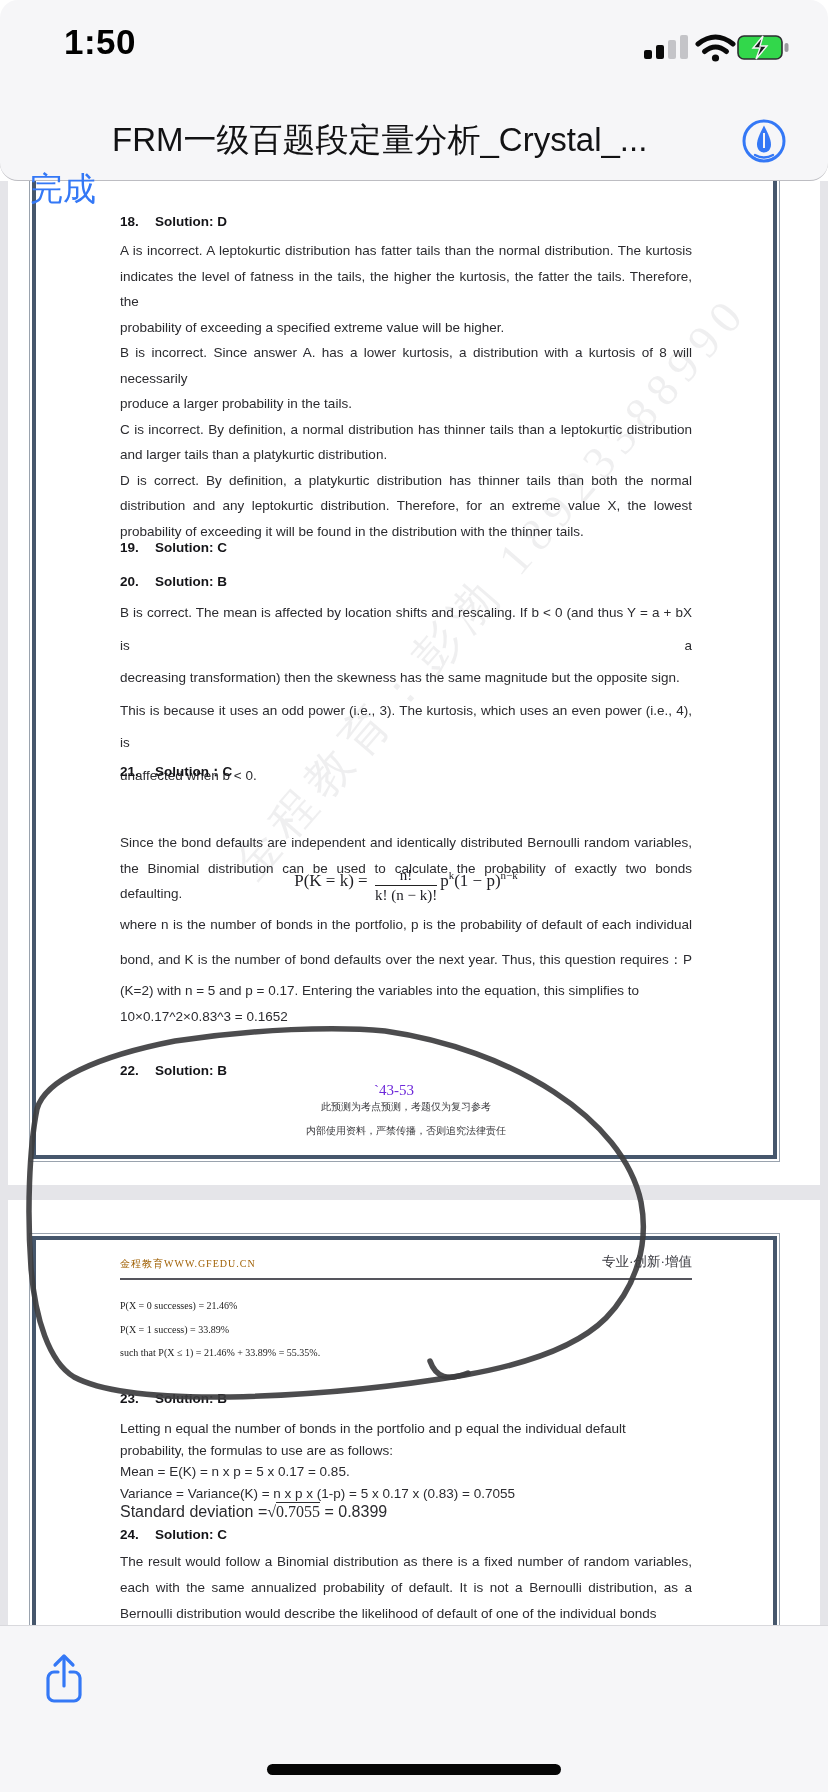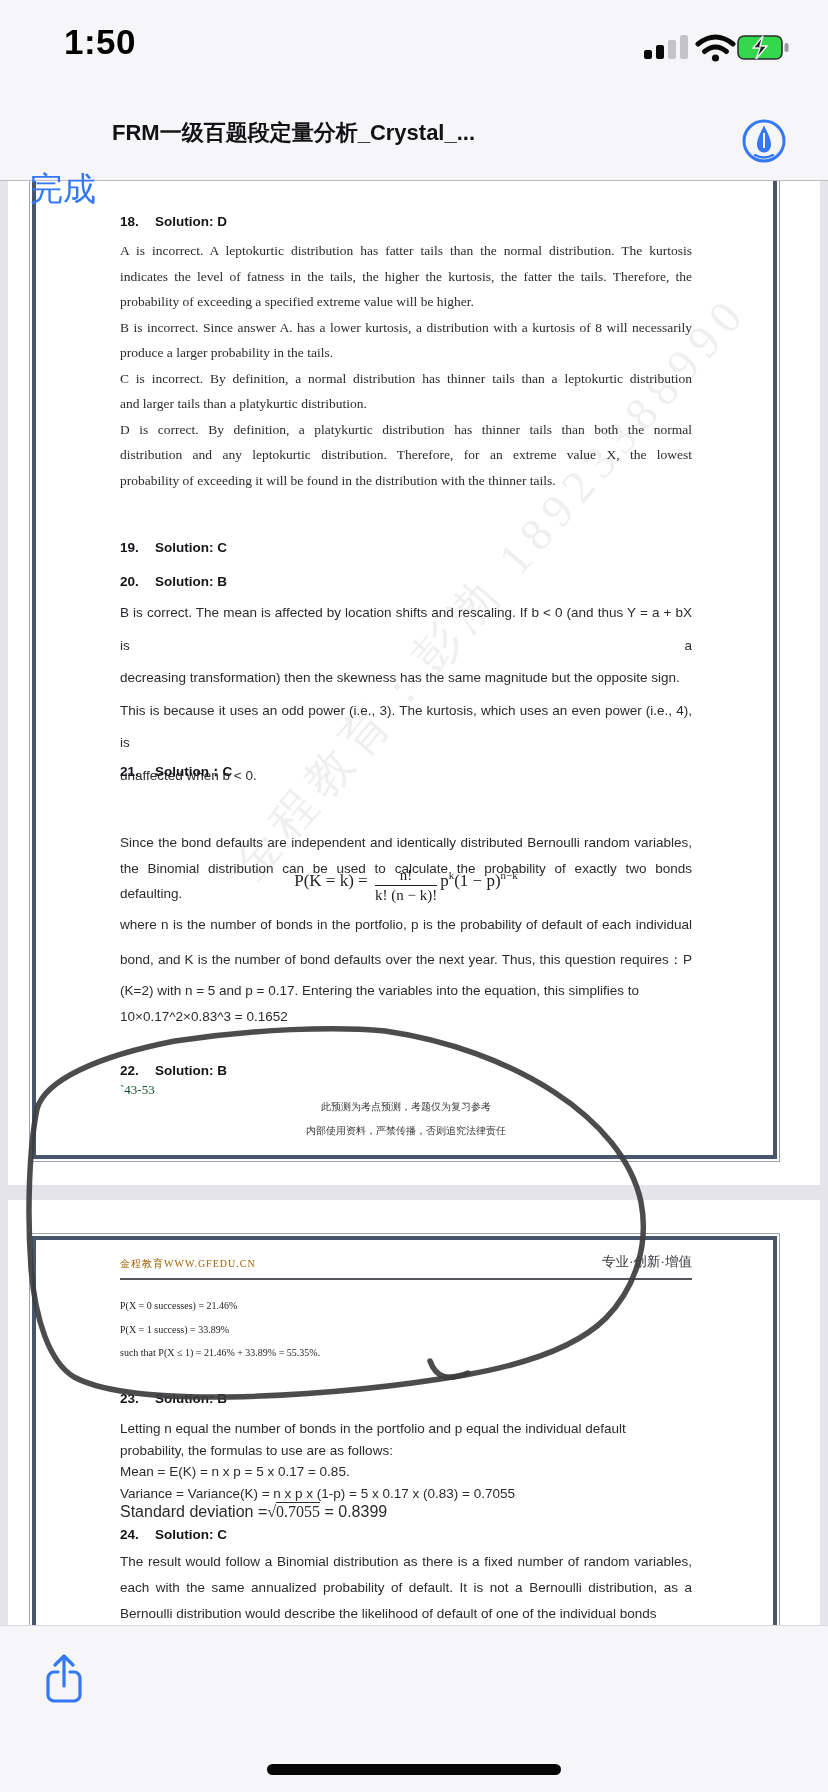--- a/index.html
+++ b/index.html
@@ -2,58 +2,58 @@
 <html><head>
 <meta charset="utf-8">
 <style>
   html,body{margin:0;padding:0;}
   body{width:828px;height:1792px;position:relative;background:#fff;
        font-family:"Liberation Sans",sans-serif;-webkit-font-smoothing:antialiased;}
   .abs{position:absolute;}
 
   
   #topchrome{position:absolute;top:0;left:0;width:828px;height:180px;
-             background:#f6f6f8;border-bottom:1px solid #bdbdc2;z-index:3;}
+             background:#f6f6f8;border-bottom:1px solid #bdbdc2;z-index:3;border-radius:18px;}
   #time{position:absolute;left:42px;top:22px;width:116px;text-align:center;
         font-size:35px;font-weight:700;color:#000;letter-spacing:.5px;}
   #done-btn{position:absolute;left:30px;top:120px;font-size:33px;color:#3478F6;margin-top:47px;}
-  #doc-title{position:absolute;left:112px;top:118px;width:590px;font-size:22px;
-             font-weight:700;color:#121214;white-space:nowrap;overflow:hidden;}
+  #doc-title{position:absolute;left:112px;top:118px;width:590px;font-size:33px;
+             font-weight:400;color:#121214;white-space:nowrap;overflow:hidden;}
   #markup-btn{position:absolute;left:740px;top:117px;width:48px;height:48px;}
 
   
   #content{position:absolute;top:181px;left:0;width:828px;height:1444px;
            background:#e5e5e9;overflow:hidden;}
   .page{position:absolute;left:8px;width:812px;background:#ffffff;}
   #page1{top:0;height:1004px;}
   #page2{top:1019px;height:425px;}
   .frame{position:absolute;left:32px;width:737px;border:4.5px solid #46576c;
          outline:1.5px solid #9aa3ae;outline-offset:2.5px;background:transparent;}
   #frame1{top:-16px;height:986px;}
   #frame2{top:1055px;height:600px;}
 
   .ln,.sol,.blk{position:absolute;left:120px;width:572px;color:#2b2b2f;}
   .sol{font-weight:700;font-size:14.5px;color:#141418;}
   .sol .num{display:inline-block;width:35px;}
   .body13{font-size:13.5px;}
   .j{text-align:justify;text-align-last:justify;}
   .serif{font-family:"Liberation Serif",serif;}
 
-  #para18{top:57px;line-height:25.5px;font-family:Liberation Serif, serif;}
+  #para18{top:57px;line-height:25.5px;}
   #para20{top:416px;line-height:32.5px;}
   #para21{top:649px;line-height:25.5px;}
   #formula{top:686px;text-align:center;font-family:"Liberation Serif",serif;
            font-size:17px;color:#1d1d22;}
   .frac{display:inline-block;vertical-align:-14px;text-align:center;font-size:15px;
         margin:0 3px;}
   .frac .num2{display:block;border-bottom:1.3px solid #222;padding:0 5px 1px;}
   .frac .den{display:block;padding-top:1px;}
   sup{font-size:11px;}
-  #pageref{top:901px;width:548px;text-align:left;font-size:13px;
-           font-family:"Liberation Serif",serif;color:#14532d;}
+  #pageref{top:901px;width:548px;text-align:center;font-size:15px;
+           font-family:"Liberation Serif",serif;color:#6d28d9;}
   .footerln{position:absolute;left:120px;width:572px;text-align:center;
             font-size:10px;color:#38383c;}
   #watermark{position:absolute;left:190px;top:480px;width:720px;text-align:center;
              transform:rotate(-49deg);transform-origin:center;
              font-family:"Liberation Serif",serif;font-size:46px;letter-spacing:9px;
              color:rgba(70,70,85,0.085);white-space:nowrap;pointer-events:none;}
 
   #p2header{top:1072px;display:flex;justify-content:space-between;align-items:flex-end;
             border-bottom:2px solid #55555d;padding-bottom:7px;
             font-family:"Liberation Serif",serif;}

